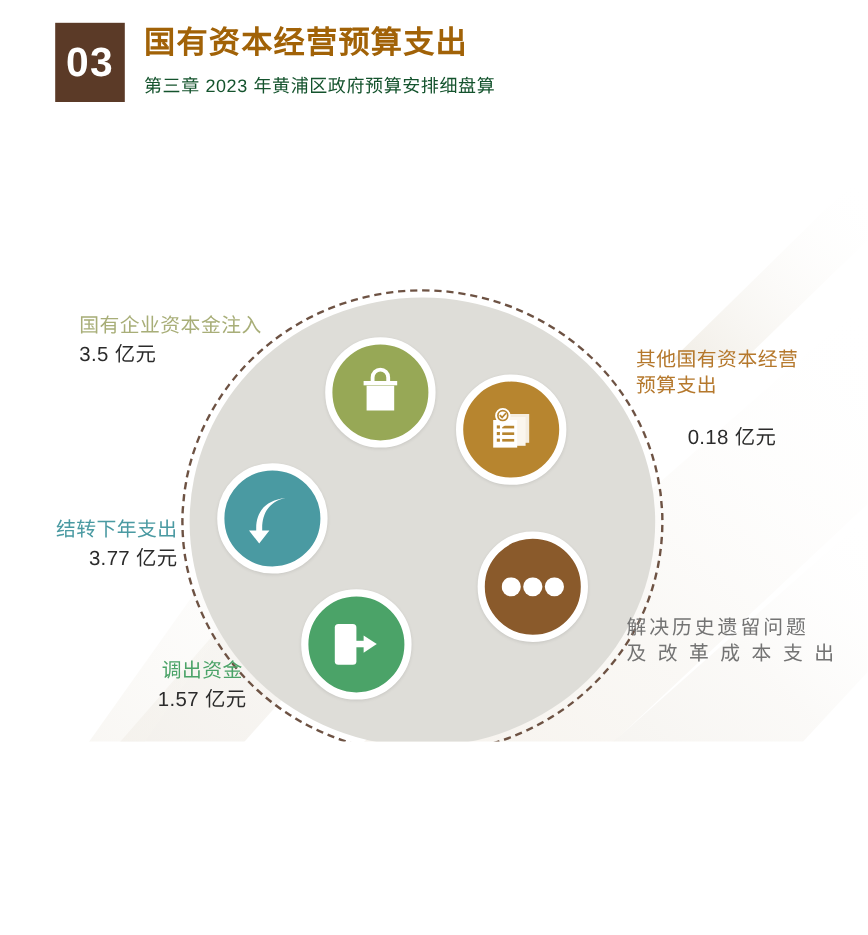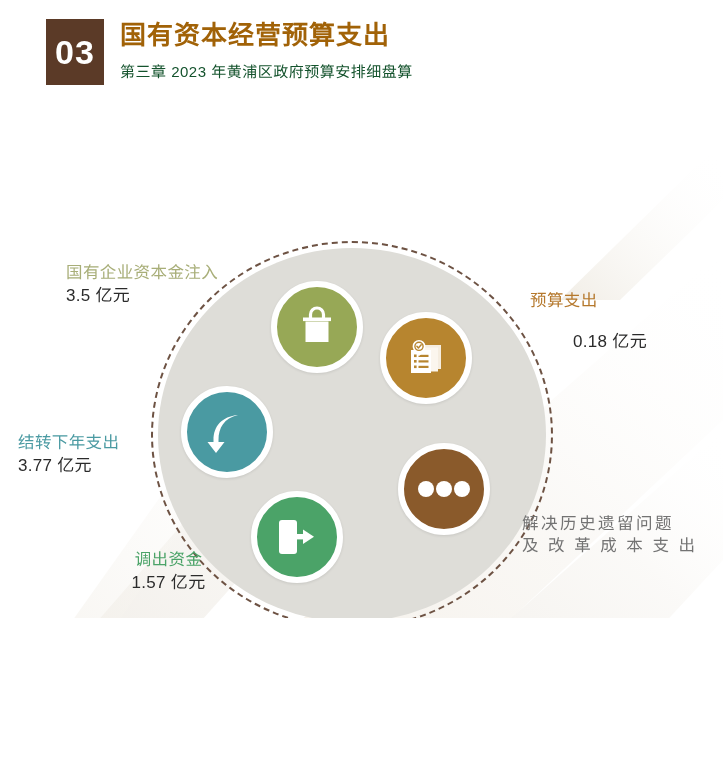--- a/index.html
+++ b/index.html
@@ -144,21 +144,21 @@
     letter-spacing: 0.3px;
   }
 
   .label-capital   { left: 66px;  top: 228px; text-align: left; width: 190px; margin-top: 33px; }
   .label-capital .cap { color: #a8ae78; }
 
   .label-other     { left: 530px; top: 289px; text-align: left; width: 185px; }
   .label-other .cap { color: #b5782c; }
   .label-other .val { text-align: center; width: 160px; margin-top: 18px; }
 
-  .label-carry     { left: 18px;  top: 431px; text-align: left; width: 130px; }
+  .label-carry     { left: 18px;  top: 431px; text-align: right; width: 130px; }
   .label-carry .cap { color: #4a9aa2; }
 
   .label-history   { left: 522px; top: 512px; text-align: left; width: 195px; }
   .label-history .cap { color: #737373; letter-spacing: 2.5px; }
   .label-history .val { text-align: center; width: 172px; }
 
   .label-transfer  { left: 106px; top: 548px; text-align: center; width: 125px; }
   .label-transfer .cap { color: #4ba368; }
 
   
@@ -280,20 +280,21 @@
       </svg>
     </span>
   </div>
 
   <div class="label label-capital">
     <div class="cap">国有企业资本金注入</div>
     <div class="val">3.5 亿元</div>
   </div>
 
   <div class="label label-other">
+    <div class="cap">其他国有资本经营</div>
     <div class="cap">预算支出</div>
     <div class="val">0.18 亿元</div>
   </div>
 
   <div class="label label-carry">
     <div class="cap">结转下年支出</div>
     <div class="val">3.77 亿元</div>
   </div>
 
   <div class="label label-history">

